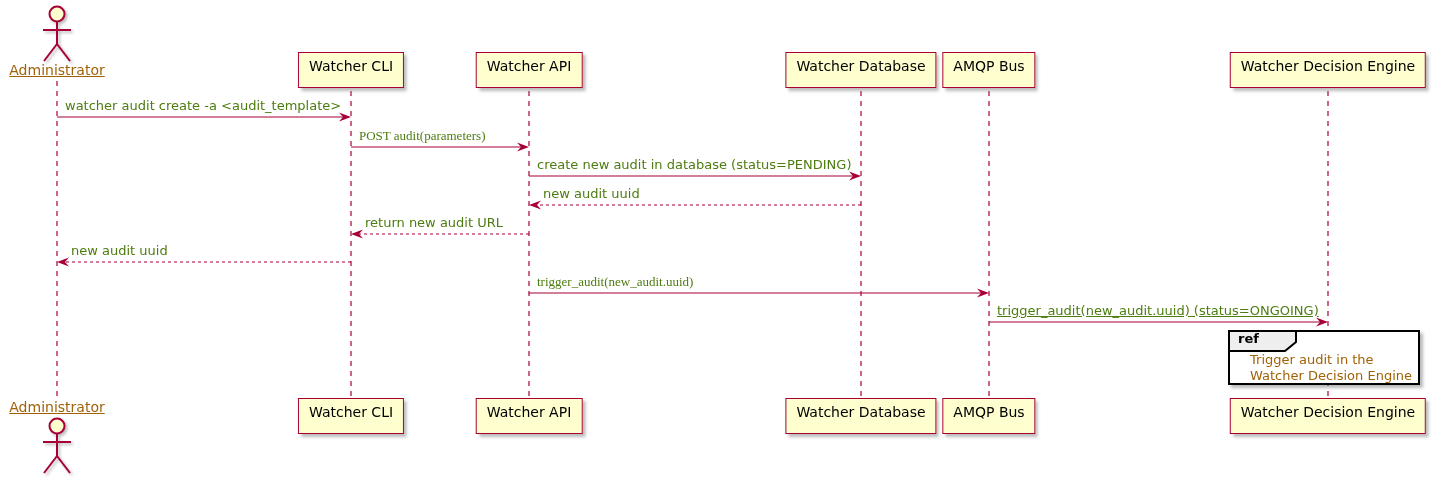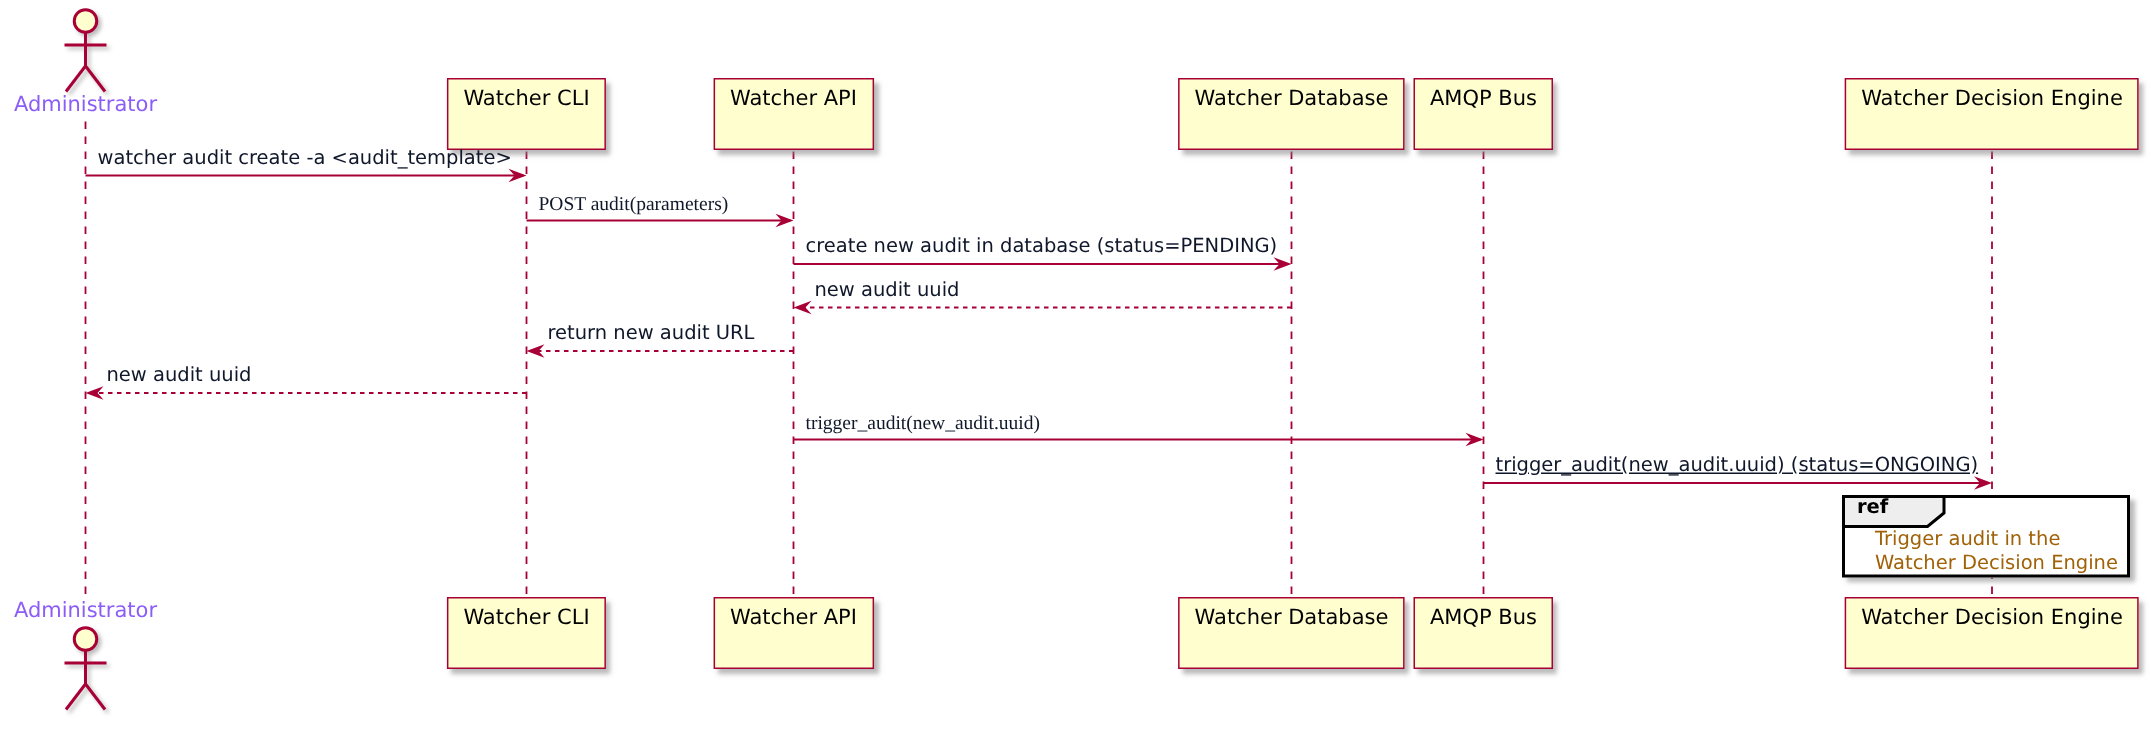--- a/index.html
+++ b/index.html
@@ -26,39 +26,40 @@
     transform: translateX(-50%);
     background: #FEFECE;
     border: 1.5px solid #A80036;
     padding: 4px 10px;
     font-size: 14px;
     line-height: 19px;
     color: #000000;
     white-space: nowrap;
     box-shadow: 3px 3px 3px rgba(130,130,130,0.55);
     box-sizing: border-box;
-    height: 48px;
+    height: 36px;
   }
   .actor-label {
     position: absolute;
     transform: translateX(-50%);
     font-size: 14px;
     line-height: 17px;
-    color: #8b5cf6;
+    color: #a16207;
     white-space: nowrap;
+    text-decoration: underline;
   }
   .actor-fig {
     position: absolute;
     filter: drop-shadow(2.5px 2.5px 1.5px rgba(130,130,130,0.55));
   }
   .msg-label {
     position: absolute;
     font-size: 13px;
     line-height: 15px;
-    color: #0f172a;
+    color: #4d7c0f;
     white-space: nowrap;
   }
   .ref-box {
     position: absolute;
     background: #ffffff;
     border: 2px solid #22c55e;
     box-sizing: border-box;
     box-shadow: 3px 3px 3px rgba(130,130,130,0.55);
   }
   .ref-head {

